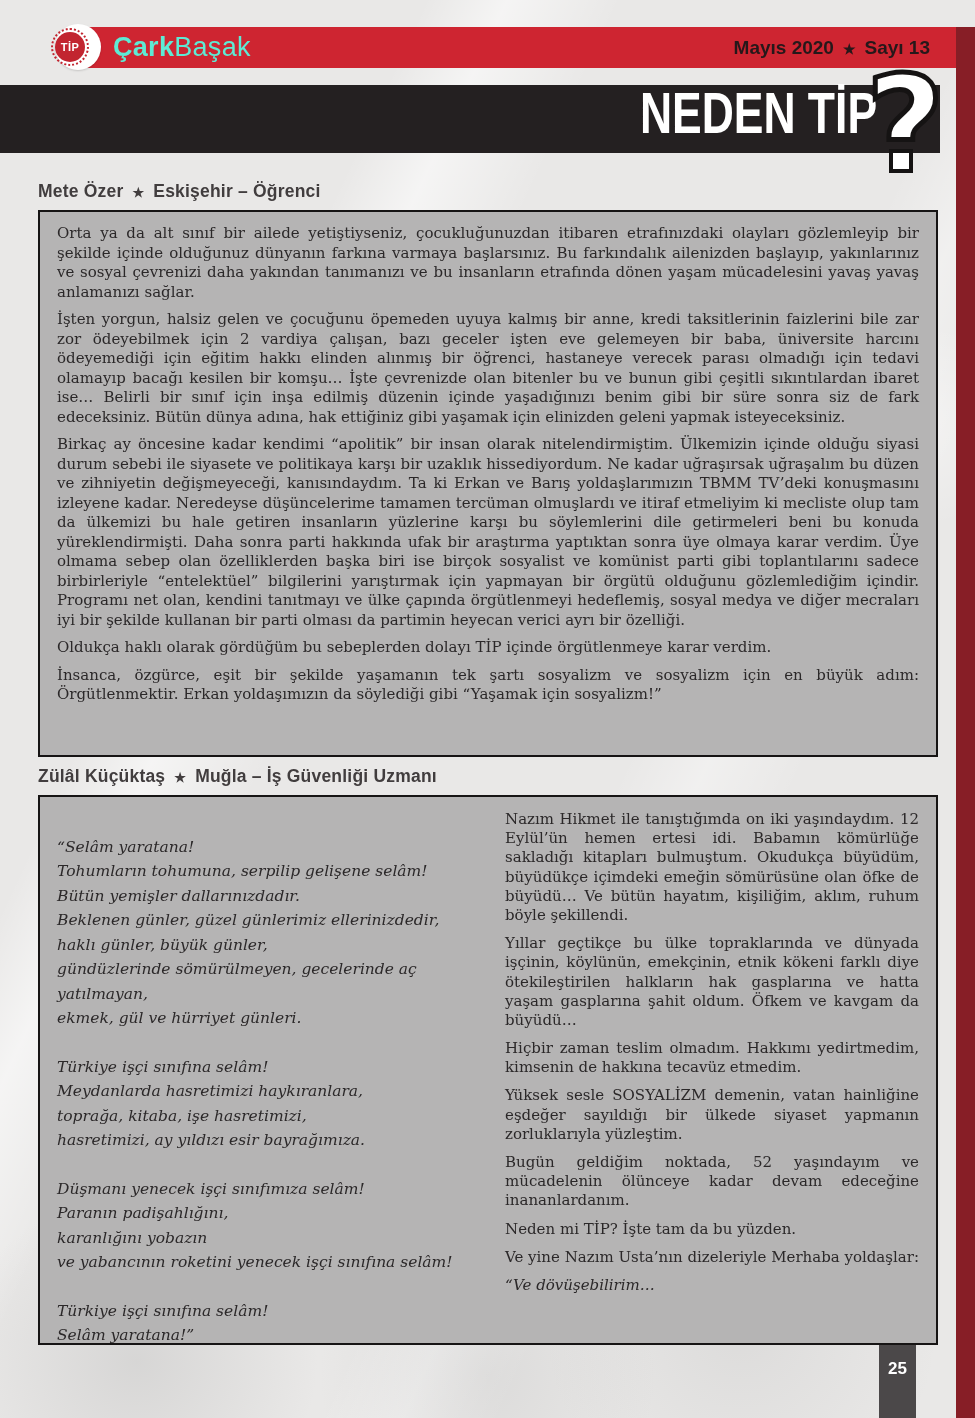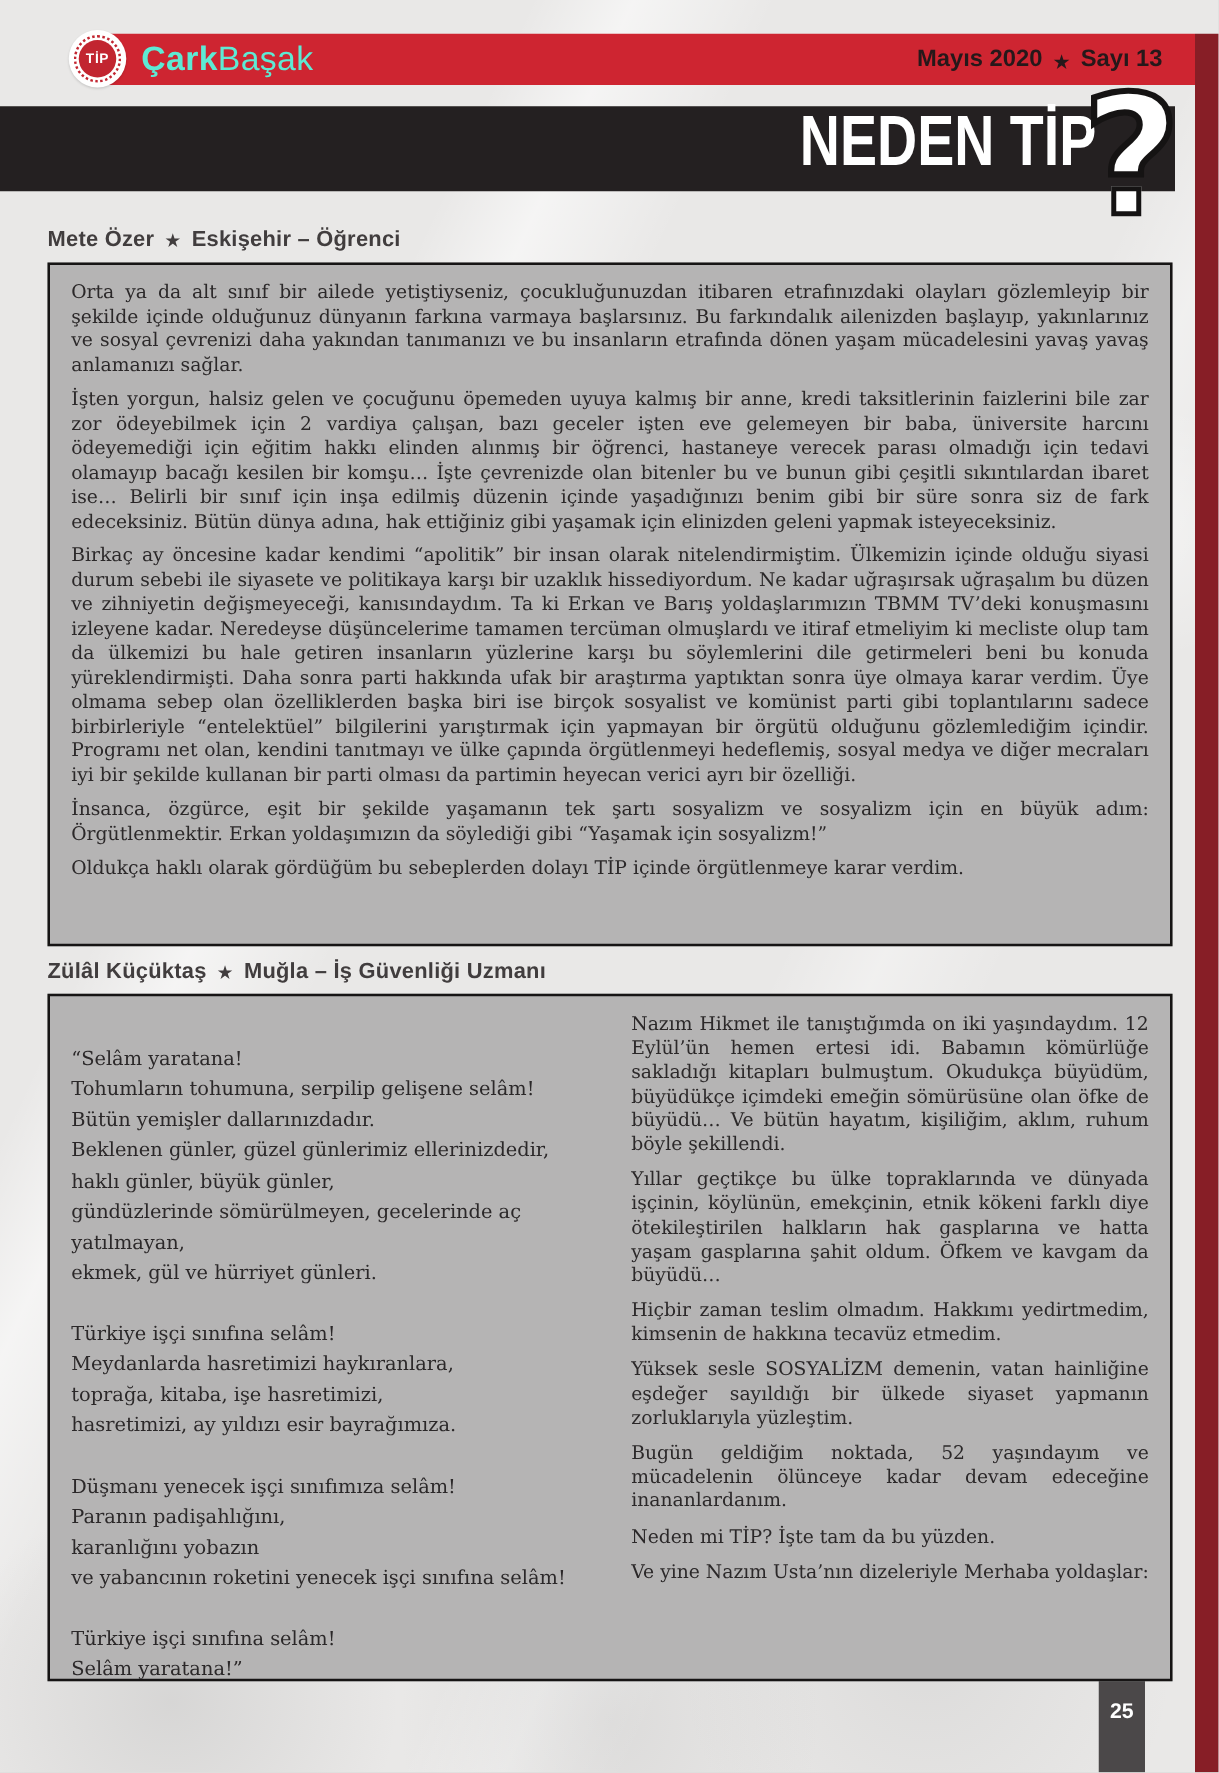--- a/index.html
+++ b/index.html
@@ -23,21 +23,21 @@
   
   .side-strip { position:absolute; top:27px; right:0; bottom:0; width:19px; background:#871e26; z-index:5; }
 
   
   .masthead {
     position:absolute; left:77px; top:27px; width:879px; height:41px;
     background:#ce2531; z-index:3; display:flex; align-items:center;
   }
   .logo {
     position:absolute; left:-22px; top:-3px; width:46px; height:46px; border-radius:50%;
-    background:#fff; display:flex; align-items:center; justify-content:center;
+    background:#fff; display:flex; align-items:center; 
     box-shadow:0 1px 2px rgba(0,0,0,.15); z-index:4;
   }
   .logo-inner {
     width:30px; height:30px; border-radius:50%; background:#c22530;
     outline:2px dotted #c22530; outline-offset:2px;
     display:flex; align-items:center; justify-content:center;
     color:#fff; font-weight:700; font-size:11px; letter-spacing:.5px;
   }
   .brand { margin-left:36px; color:#5eead4; font-size:27px; letter-spacing:.3px; }
   .brand b { font-weight:700; } .brand span { font-weight:400; }
@@ -75,21 +75,21 @@
   
   .article-box {
     position:absolute; left:38px; width:900px; background:#b5b4b4;
     border:2px solid #161414; z-index:2; overflow:hidden;
     font-family:"DejaVu Serif", serif; color:#2b2829;
   }
   #box1 { top:210px; height:547px; padding:12px 17px; }
   #box1 p { font-size:15px; line-height:1.3; text-align:justify; margin-bottom:8px; }
 
   #box2 { top:795px; height:550px; padding:13px 17px; display:flex; gap:24px; }
-  .poem { width:424px; padding-top:25px; font-size:15.5px; line-height:1.58; }
+  .poem { width:424px; padding-top:25px; font-style:italic; font-size:15.5px; line-height:1.58; }
   .poem .stanza { white-space:pre-line; margin-bottom:24px; }
   .col-right { flex:1; }
   .col-right p { font-size:15px; line-height:1.28; text-align:justify; margin-bottom:9px; }
   .col-right p.italic { font-style:italic; text-align:left; }
 
   
   .page-tab {
     position:absolute; left:879px; top:1332px; width:37px; height:86px; background:#4b4849;
     z-index:1; color:#fff; font-weight:700; font-size:17px; text-align:center; padding-top:27px;
   }
@@ -123,22 +123,22 @@
 
   <div class="byline" id="byline1">
     <span>Mete Özer</span>
     <span class="star">★</span>
     <span>Eskişehir – Öğrenci</span>
   </div>
   <div class="article-box" id="box1">
     <p>Orta ya da alt sınıf bir ailede yetiştiyseniz, çocukluğunuzdan itibaren etrafınızdaki olayları gözlemleyip bir şekilde içinde olduğunuz dünyanın farkına varmaya başlarsınız. Bu farkındalık ailenizden başlayıp, yakınlarınız ve sosyal çevrenizi daha yakından tanımanızı ve bu insanların etrafında dönen yaşam mücadelesini yavaş yavaş anlamanızı sağlar.</p>
     <p>İşten yorgun, halsiz gelen ve çocuğunu öpemeden uyuya kalmış bir anne, kredi taksitlerinin faizlerini bile zar zor ödeyebilmek için 2 vardiya çalışan, bazı geceler işten eve gelemeyen bir baba, üniversite harcını ödeyemediği için eğitim hakkı elinden alınmış bir öğrenci, hastaneye verecek parası olmadığı için tedavi olamayıp bacağı kesilen bir komşu… İşte çevrenizde olan bitenler bu ve bunun gibi çeşitli sıkıntılardan ibaret ise… Belirli bir sınıf için inşa edilmiş düzenin içinde yaşadığınızı benim gibi bir süre sonra siz de fark edeceksiniz. Bütün dünya adına, hak ettiğiniz gibi yaşamak için elinizden geleni yapmak isteyeceksiniz.</p>
     <p>Birkaç ay öncesine kadar kendimi “apolitik” bir insan olarak nitelendirmiştim. Ülkemizin içinde olduğu siyasi durum sebebi ile siyasete ve politikaya karşı bir uzaklık hissediyordum. Ne kadar uğraşırsak uğraşalım bu düzen ve zihniyetin değişmeyeceği, kanısındaydım. Ta ki Erkan ve Barış yoldaşlarımızın TBMM TV’deki konuşmasını izleyene kadar. Neredeyse düşüncelerime tamamen tercüman olmuşlardı ve itiraf etmeliyim ki mecliste olup tam da ülkemizi bu hale getiren insanların yüzlerine karşı bu söylemlerini dile getirmeleri beni bu konuda yüreklendirmişti. Daha sonra parti hakkında ufak bir araştırma yaptıktan sonra üye olmaya karar verdim. Üye olmama sebep olan özelliklerden başka biri ise birçok sosyalist ve komünist parti gibi toplantılarını sadece birbirleriyle “entelektüel” bilgilerini yarıştırmak için yapmayan bir örgütü olduğunu gözlemlediğim içindir. Programı net olan, kendini tanıtmayı ve ülke çapında örgütlenmeyi hedeflemiş, sosyal medya ve diğer mecraları iyi bir şekilde kullanan bir parti olması da partimin heyecan verici ayrı bir özelliği.</p>
+    <p>Oldukça haklı olarak gördüğüm bu sebeplerden dolayı TİP içinde örgütlenmeye karar verdim.</p>
     <p>İnsanca, özgürce, eşit bir şekilde yaşamanın tek şartı sosyalizm ve sosyalizm için en büyük adım: Örgütlenmektir. Erkan yoldaşımızın da söylediği gibi “Yaşamak için sosyalizm!”</p>
-    <p>Oldukça haklı olarak gördüğüm bu sebeplerden dolayı TİP içinde örgütlenmeye karar verdim.</p>
   </div>
 
   <div class="byline" id="byline2">
     <span>Zülâl Küçüktaş</span>
     <span class="star">★</span>
     <span>Muğla – İş Güvenliği Uzmanı</span>
   </div>
   <div class="article-box" id="box2">
     <div class="poem">
       <div class="stanza">“Selâm yaratana!
@@ -160,20 +160,21 @@
 Selâm yaratana!”</div>
     </div>
     <div class="col-right">
       <p>Nazım Hikmet ile tanıştığımda on iki yaşındaydım. 12 Eylül’ün hemen ertesi idi. Babamın kömürlüğe sakladığı kitapları bulmuştum. Okudukça büyüdüm, büyüdükçe içimdeki emeğin sömürüsüne olan öfke de büyüdü… Ve bütün hayatım, kişiliğim, aklım, ruhum böyle şekillendi.</p>
       <p>Yıllar geçtikçe bu ülke topraklarında ve dünyada işçinin, köylünün, emekçinin, etnik kökeni farklı diye ötekileştirilen halkların hak gasplarına ve hatta yaşam gasplarına şahit oldum. Öfkem ve kavgam da büyüdü…</p>
       <p>Hiçbir zaman teslim olmadım. Hakkımı yedirtmedim, kimsenin de hakkına tecavüz etmedim.</p>
       <p>Yüksek sesle SOSYALİZM demenin, vatan hainliğine eşdeğer sayıldığı bir ülkede siyaset yapmanın zorluklarıyla yüzleştim.</p>
       <p>Bugün geldiğim noktada, 52 yaşındayım ve mücadelenin ölünceye kadar devam edeceğine inananlardanım.</p>
       <p>Neden mi TİP? İşte tam da bu yüzden.</p>
       <p>Ve yine Nazım Usta’nın dizeleriyle Merhaba yoldaşlar:</p>
+      <p class="italic">“Ve dövüşebilirim…</p>
 
     </div>
   </div>
 
   <div class="page-tab">
     <span>25</span>
   </div>
 </div>
 
 </body></html>

